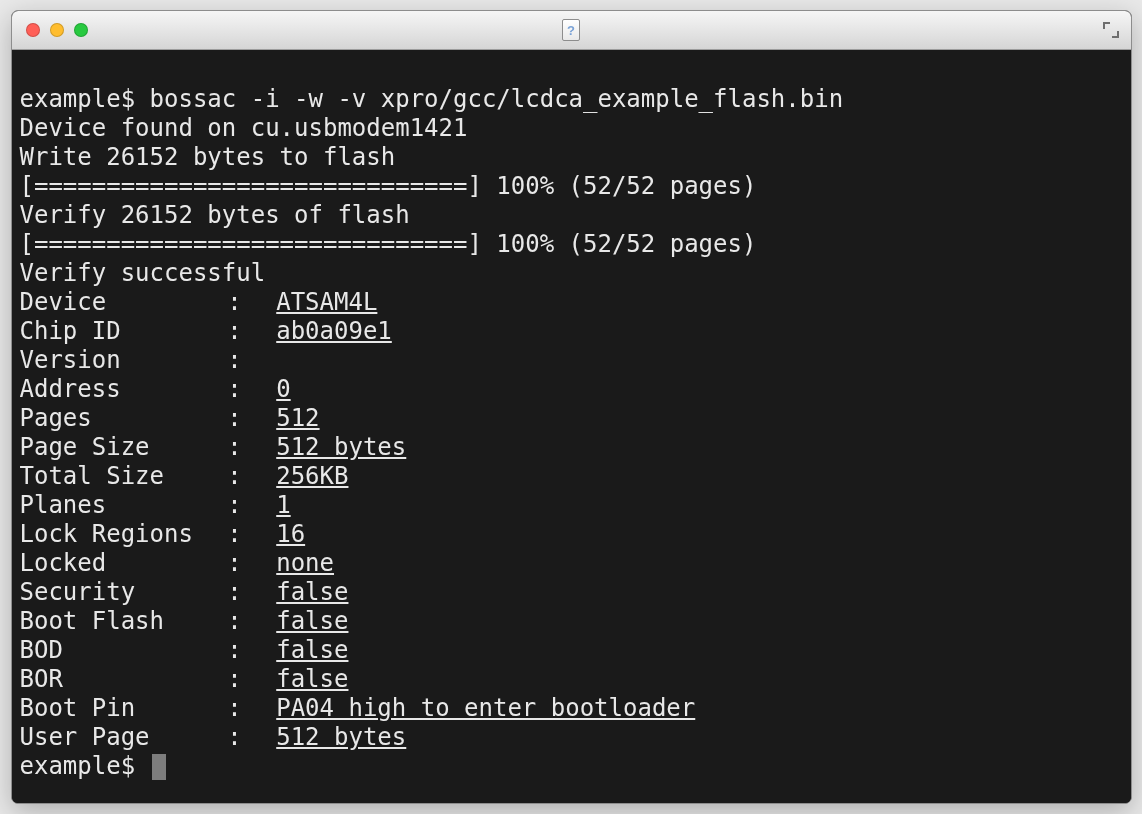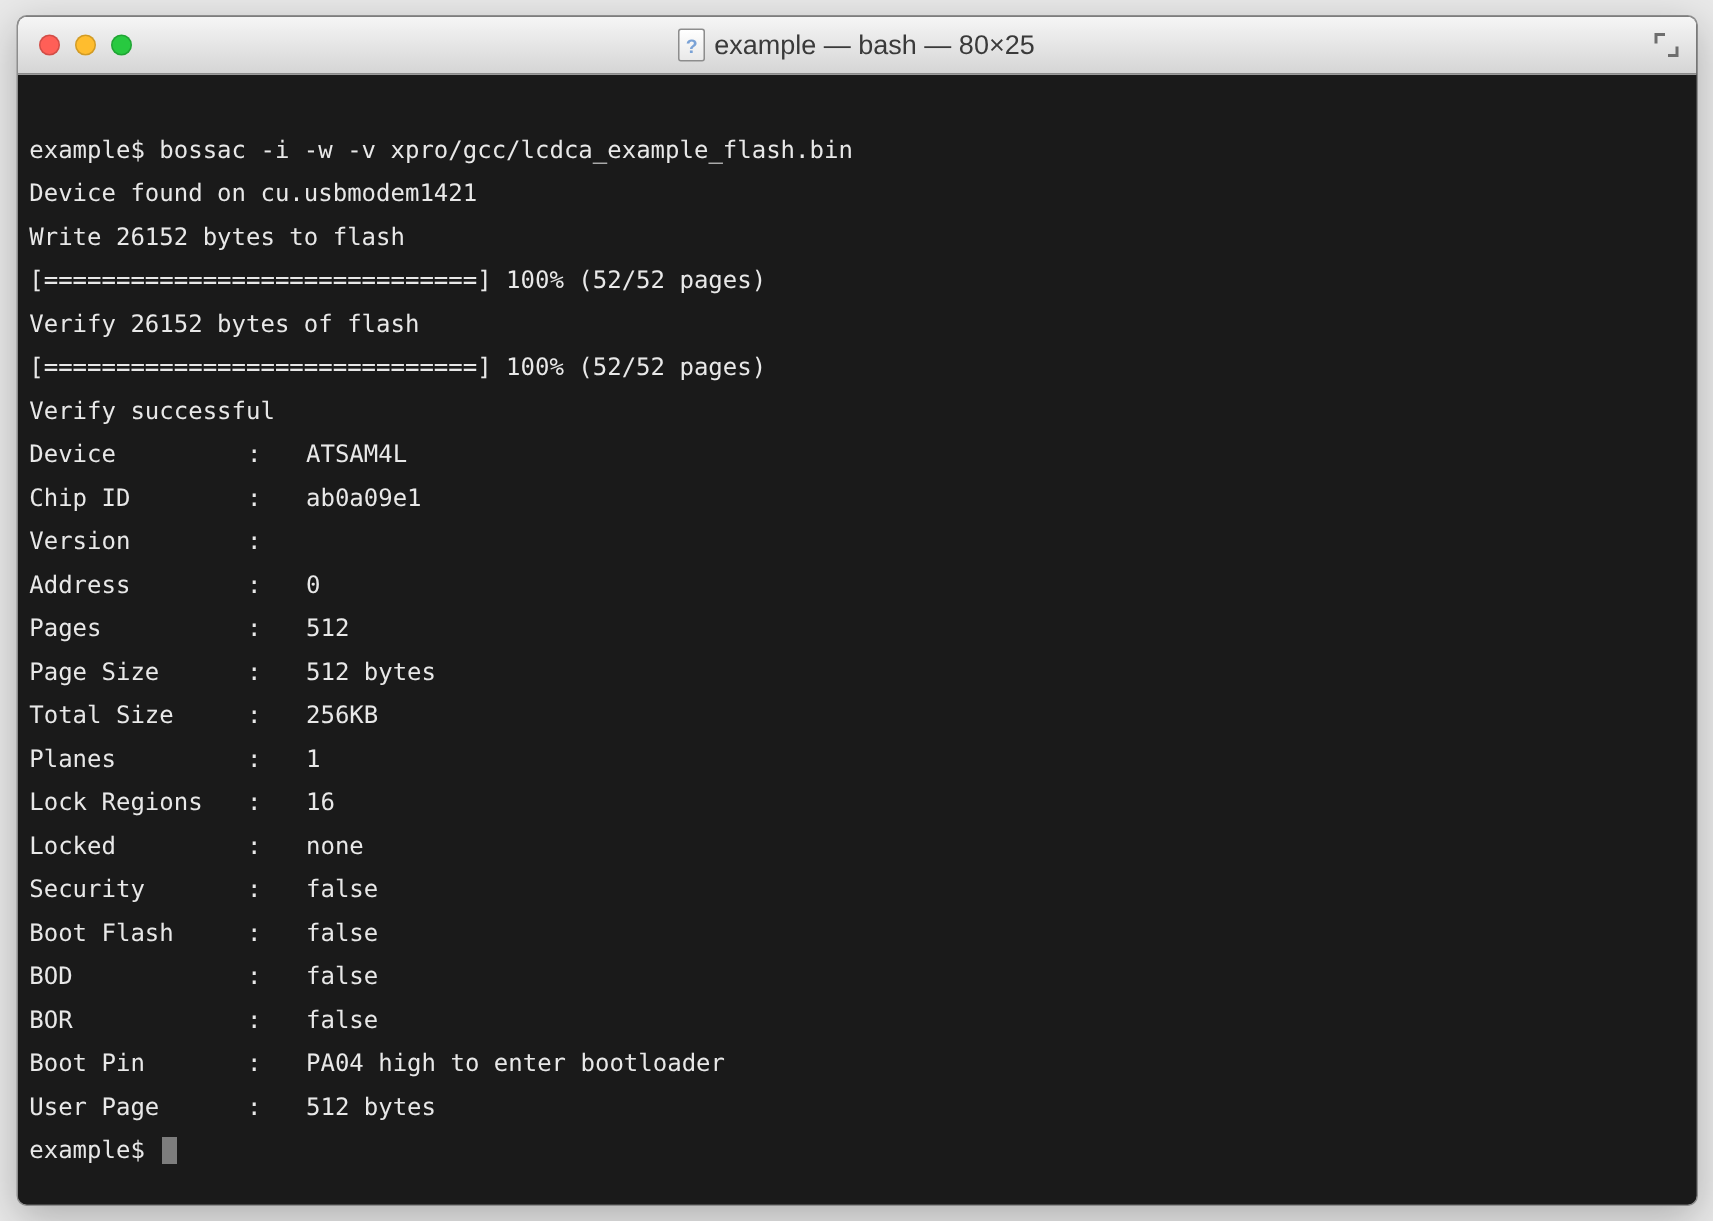--- a/index.html
+++ b/index.html
@@ -35,46 +35,45 @@
     gap:6px;
   }
   .title .doc-icon{width:16px;height:20px;border:1px solid #8d8d8d;border-radius:2px;background:linear-gradient(#fff,#e9e9e9);display:inline-flex;align-items:center;justify-content:center;font-size:13px;color:#7aa2d6;font-weight:700;}
   .fullscreen-icon{position:absolute;right:10px;top:9px;width:20px;height:20px;color:#6e6e6e;}
   .fullscreen-icon svg{width:20px;height:20px;display:block;}
   .terminal{
     flex:1;
     background:var(--bg);
     color:var(--fg);
     font-family:"Menlo","Monaco","Consolas",monospace;
-    font-size:16px;
+    font-size:24px;
     line-height:29px;
     padding:6px 8px 16px 8px;
     white-space:pre;
     letter-spacing:0;
   }
   .info-line{display:flex;gap:20px;}
   .info-key{display:inline-block;width:13ch;}
   .info-sep{display:inline-block;width:2ch;text-align:left;}
-  .info-val{display:inline-block;}
+  .info-val{display:inline-block;text-decoration:underline;}
   .cursor{display:inline-block;width:0.6em;height:1.1em;background:#7d7d7d;vertical-align:text-bottom;margin-left:2px;}
 </style>
 </head>
 <body>
 
 <div class="window">
 
   <div class="titlebar">
     <div class="traffic">
       <span class="dot red"></span>
       <span class="dot yellow"></span>
       <span class="dot green"></span>
     </div>
     <div class="title">
       <span class="doc-icon">?</span>
-      <span>example — bash — 80×25</span>
     </div>
     <span class="fullscreen-icon">
       <svg viewBox="0 0 20 20" fill="none" stroke="currentColor" stroke-width="2">
         <path d="M3 9 L3 3 L9 3"></path>
         <path d="M17 11 L17 17 L11 17"></path>
       </svg>
     </span>
   </div>
 
   <div class="terminal">

